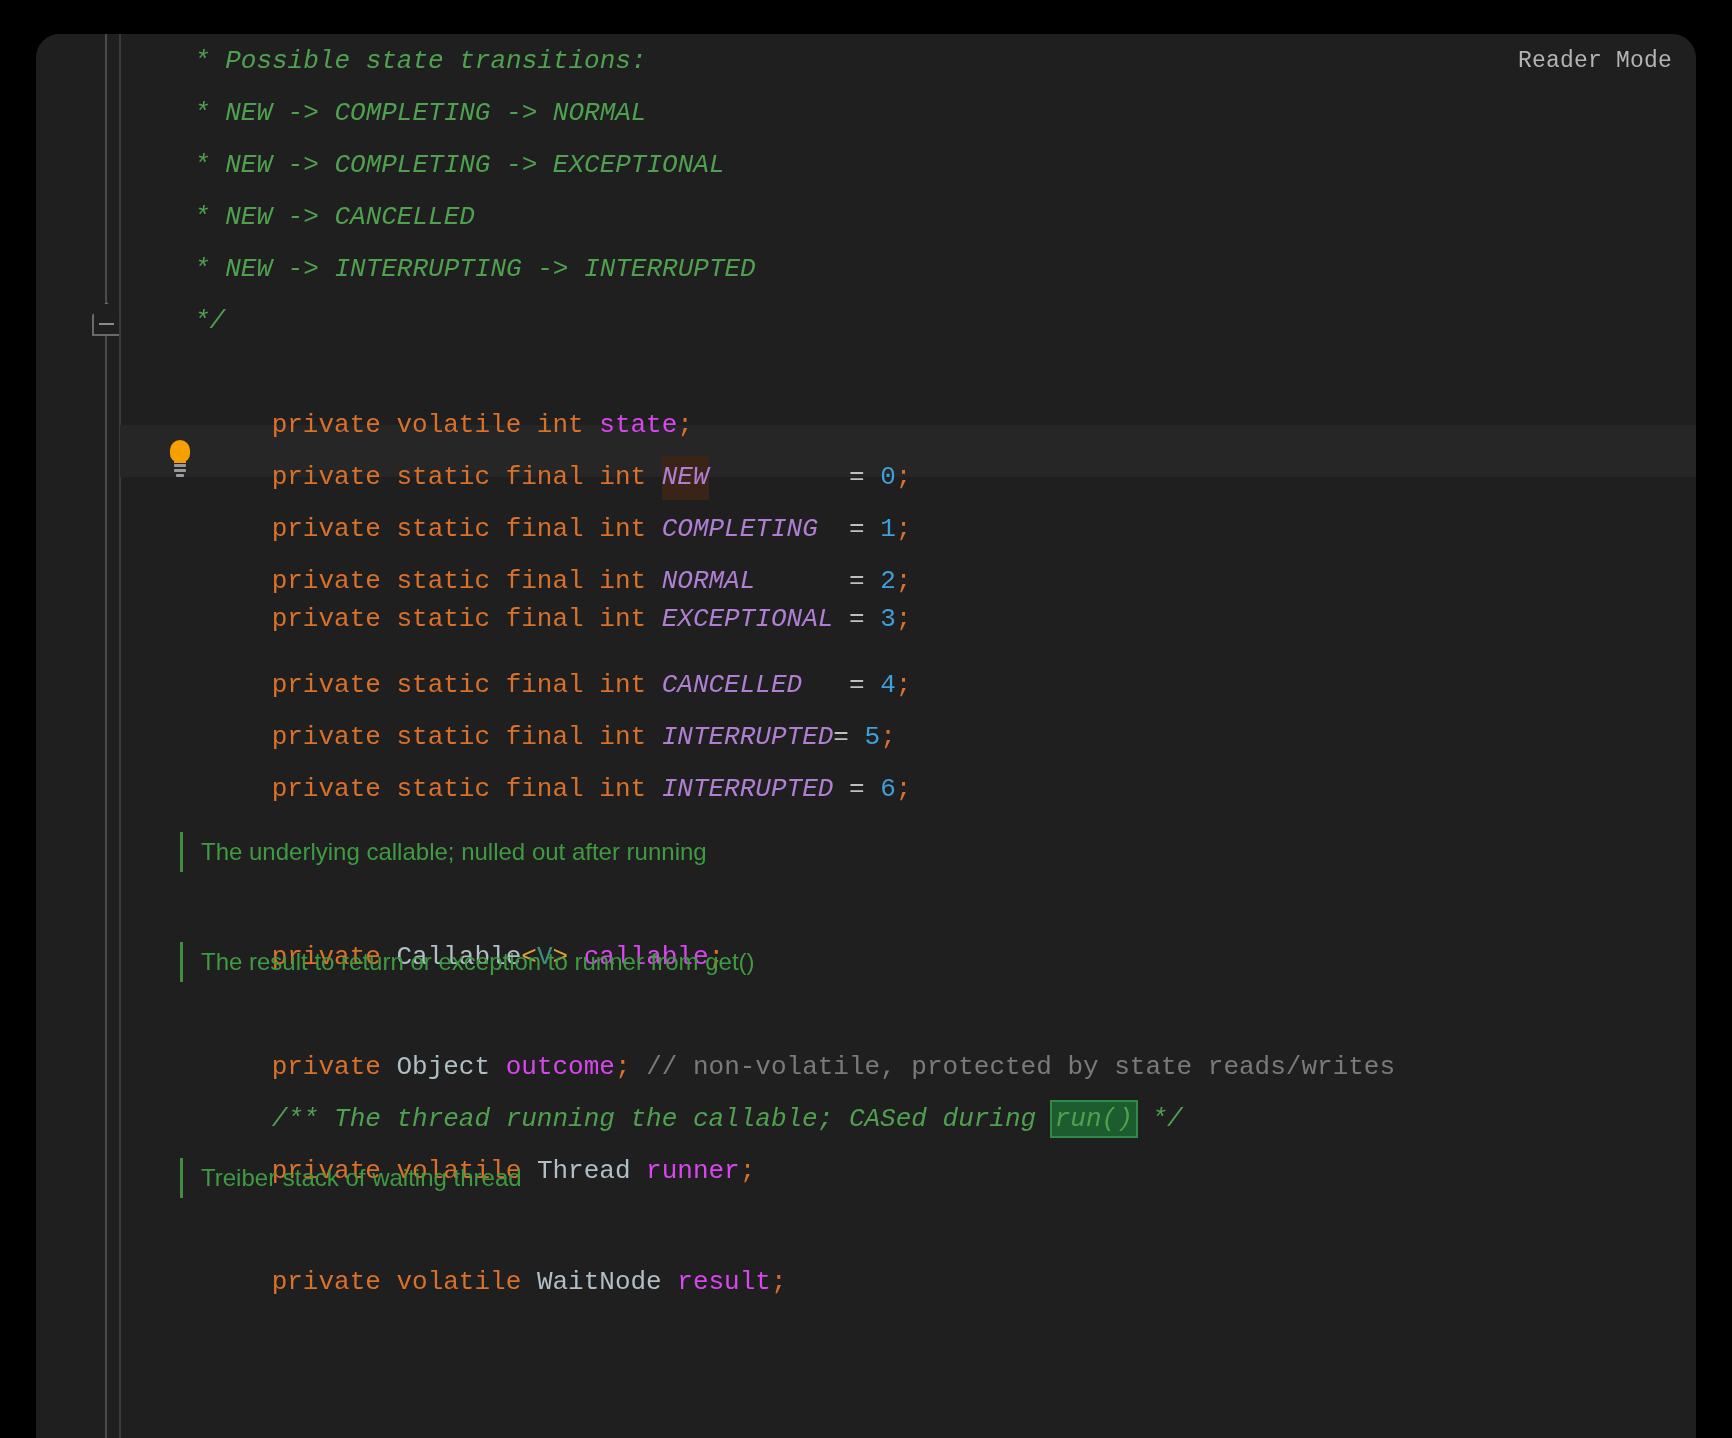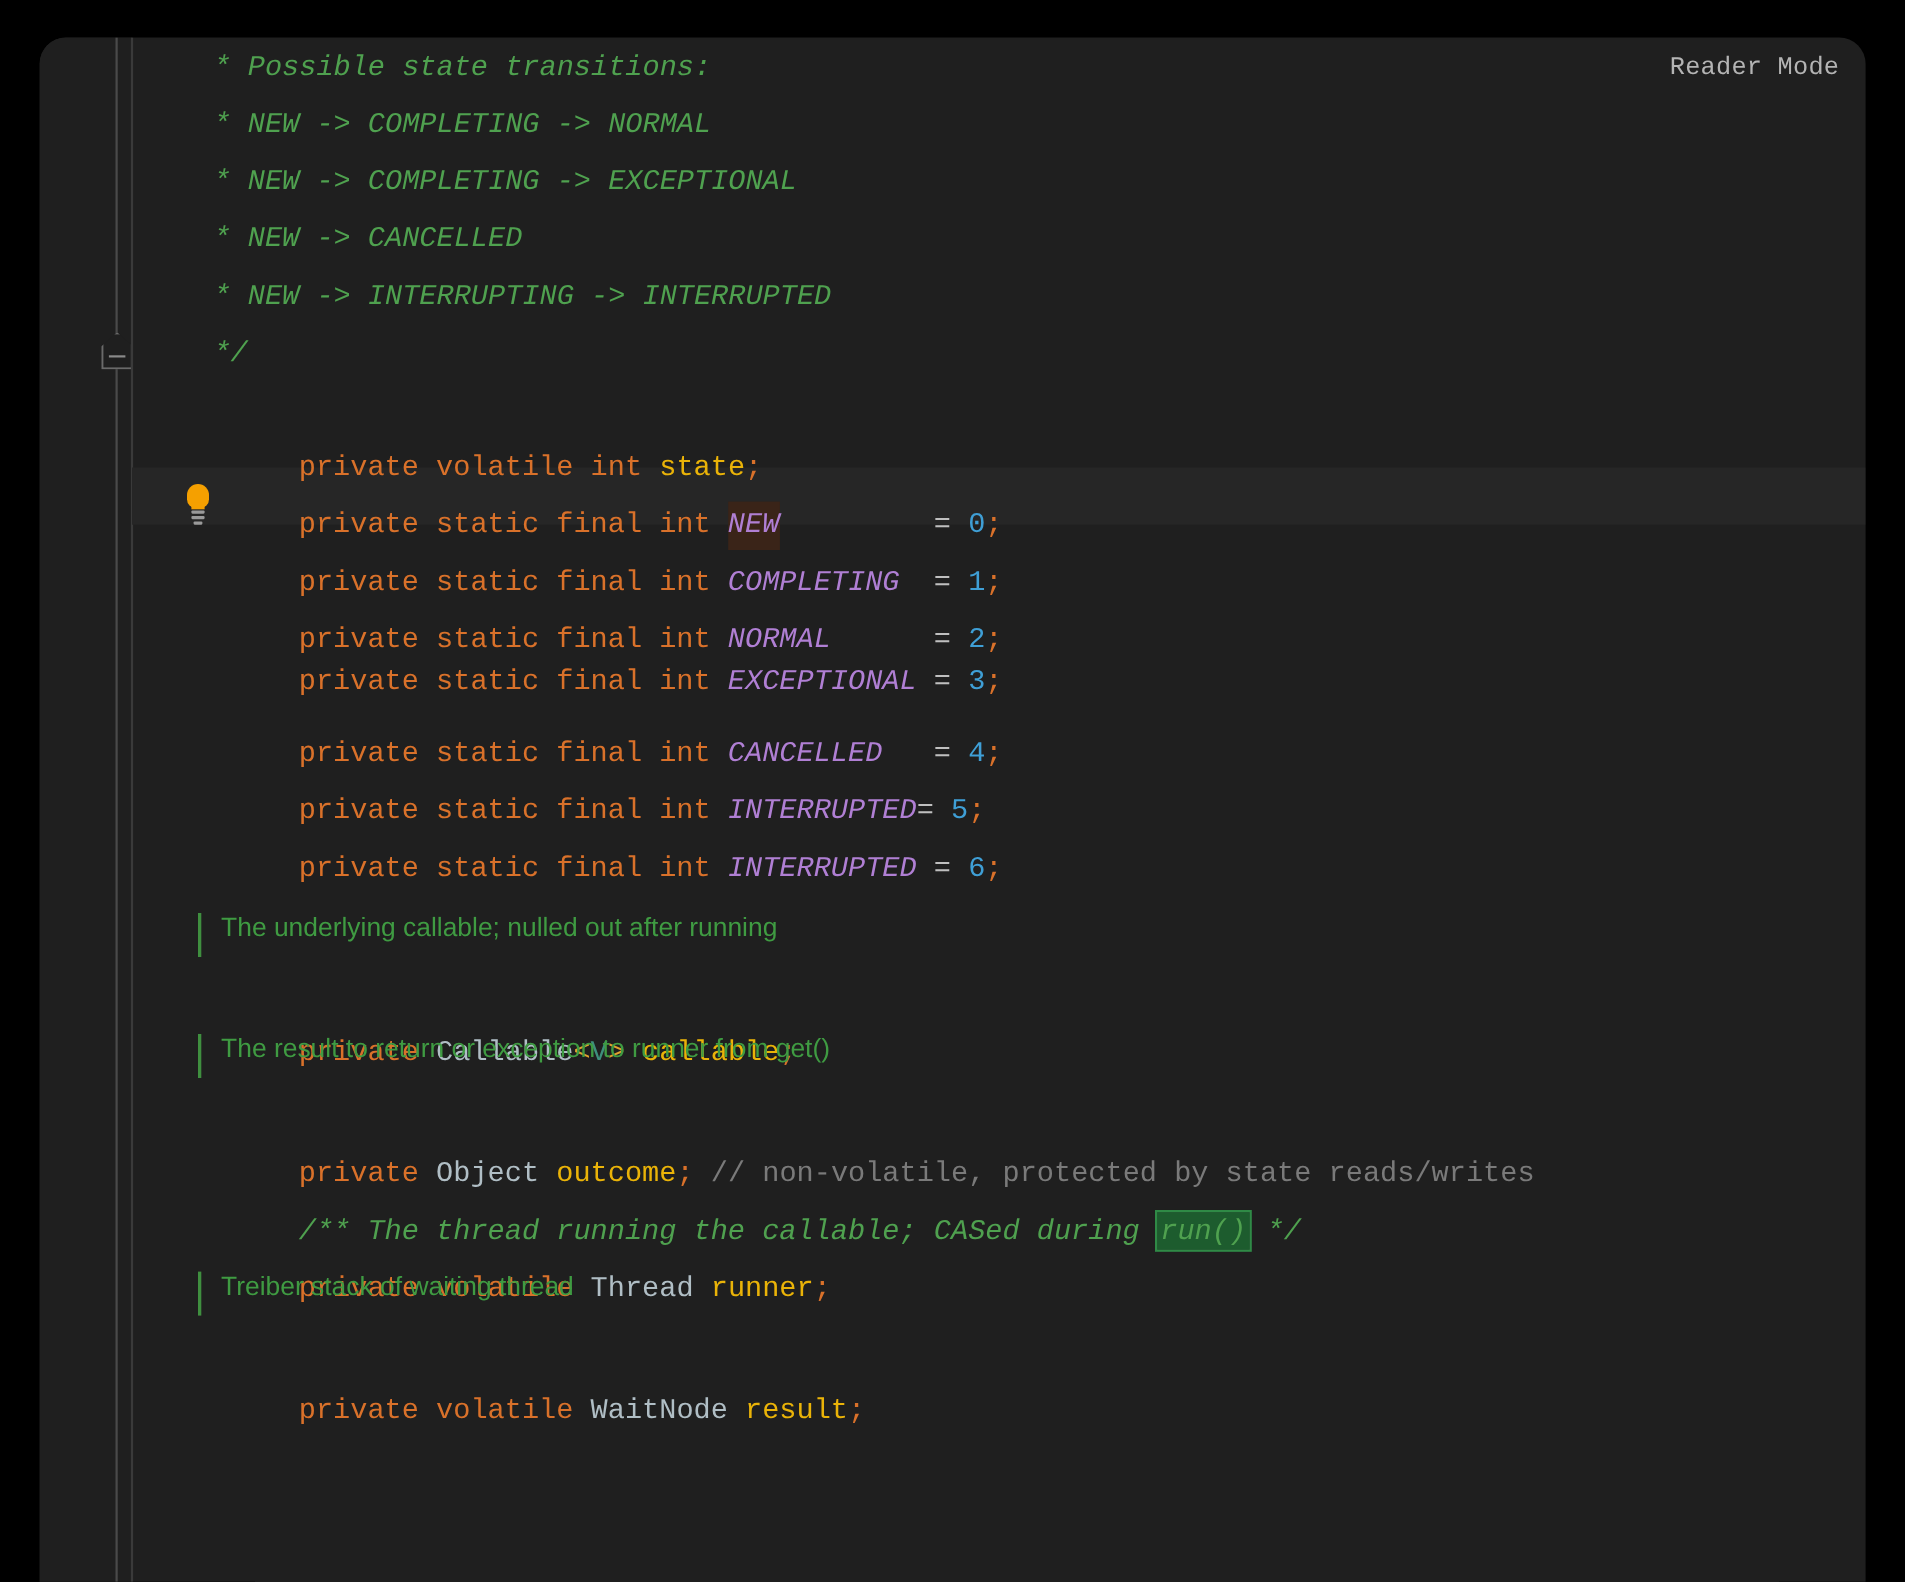--- a/index.html
+++ b/index.html
@@ -133,21 +133,21 @@
     line-height: 52px;
     font-family: Liberation Mono, monospace;
     font-size: 26px;
     white-space: pre;
     letter-spacing: 0px;
   }
 
   
   .t-comment   { color: #4fa14f; font-style: italic; }
   .t-kw        { color: #d9712a; }
-  .t-field     { color: #eab308; }
+  .t-field     { color: #d946ef; }
   .t-const     { color: #b07fd4; font-style: italic; }
   .t-num       { color: #3f9fd6; }
   .t-op        { color: #bfbfbf; }
   .t-type      { color: #b0bec5; }
   .t-angle     { color: #e0a32e; }
   .t-generic   { color: #3e8f7c; }
   .t-linecmt   { color: #7a7a7a; }
   .t-punct     { color: #d9712a; }
 
   
@@ -162,20 +162,21 @@
     padding: 2px 3px;
     margin-top: 36px;
   }
 
   
   .doc-render {
     position: absolute;
     left: 74px;
     height: 44px;
     display: flex;
+    align-items: center;
   }
   .doc-render .bar {
     width: 3px;
     height: 40px;
     background: #3f8f3f;
     margin-right: 18px;
   }
   .doc-render .txt {
     font-family: "Liberation Sans", sans-serif;
     font-size: 24px;

